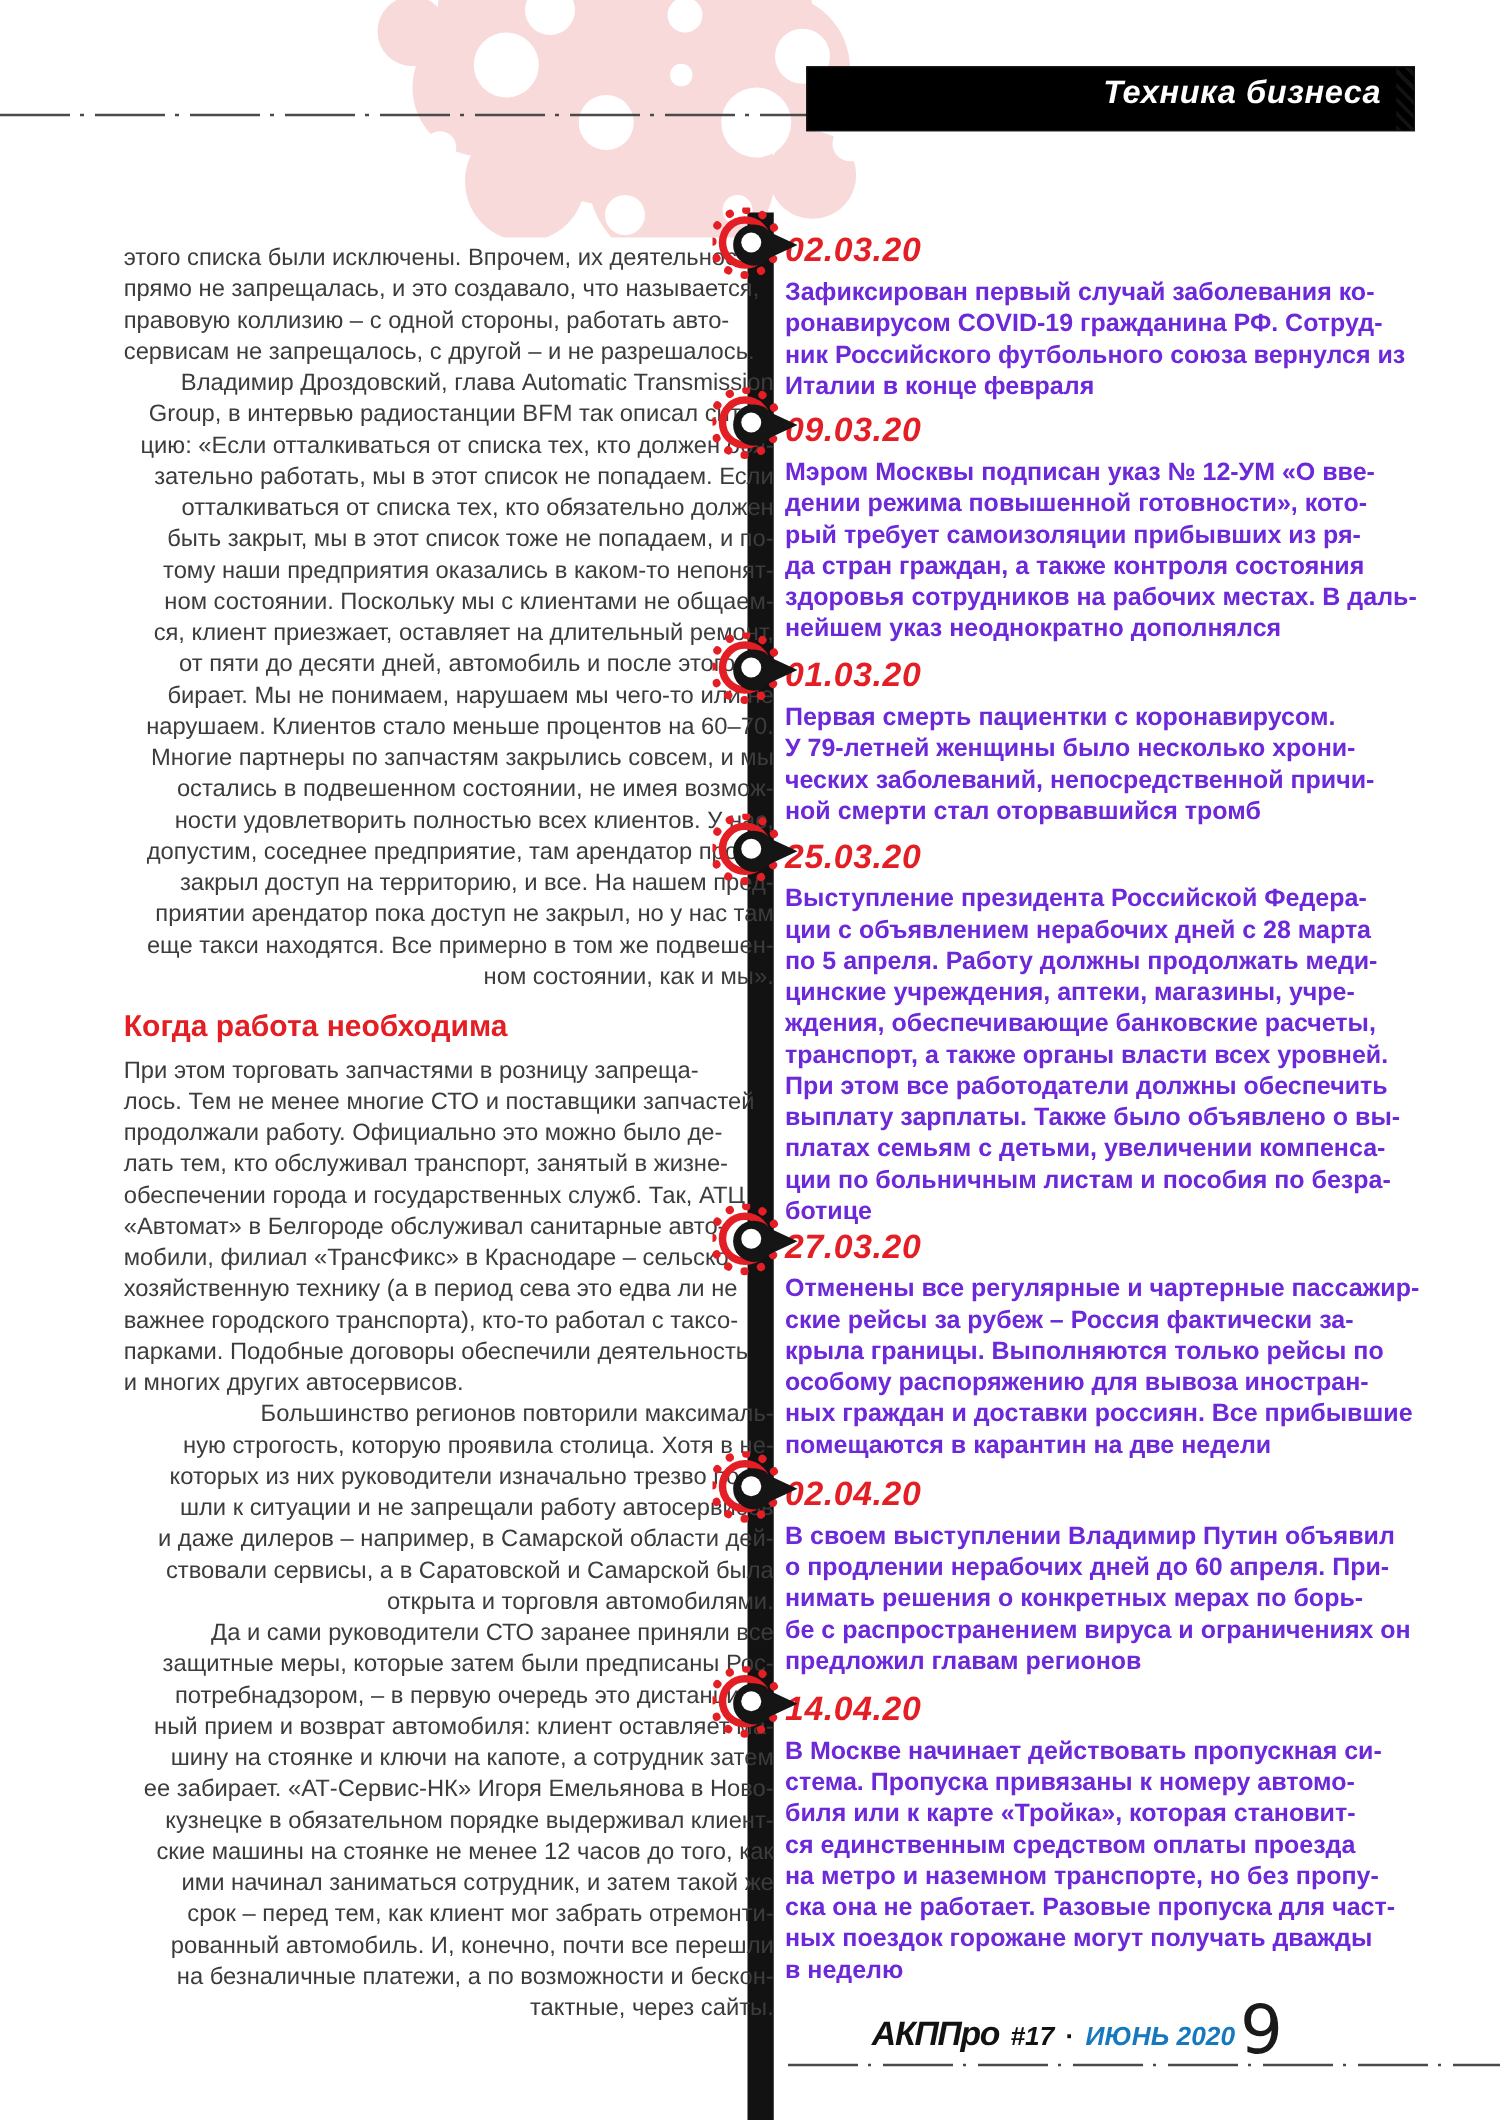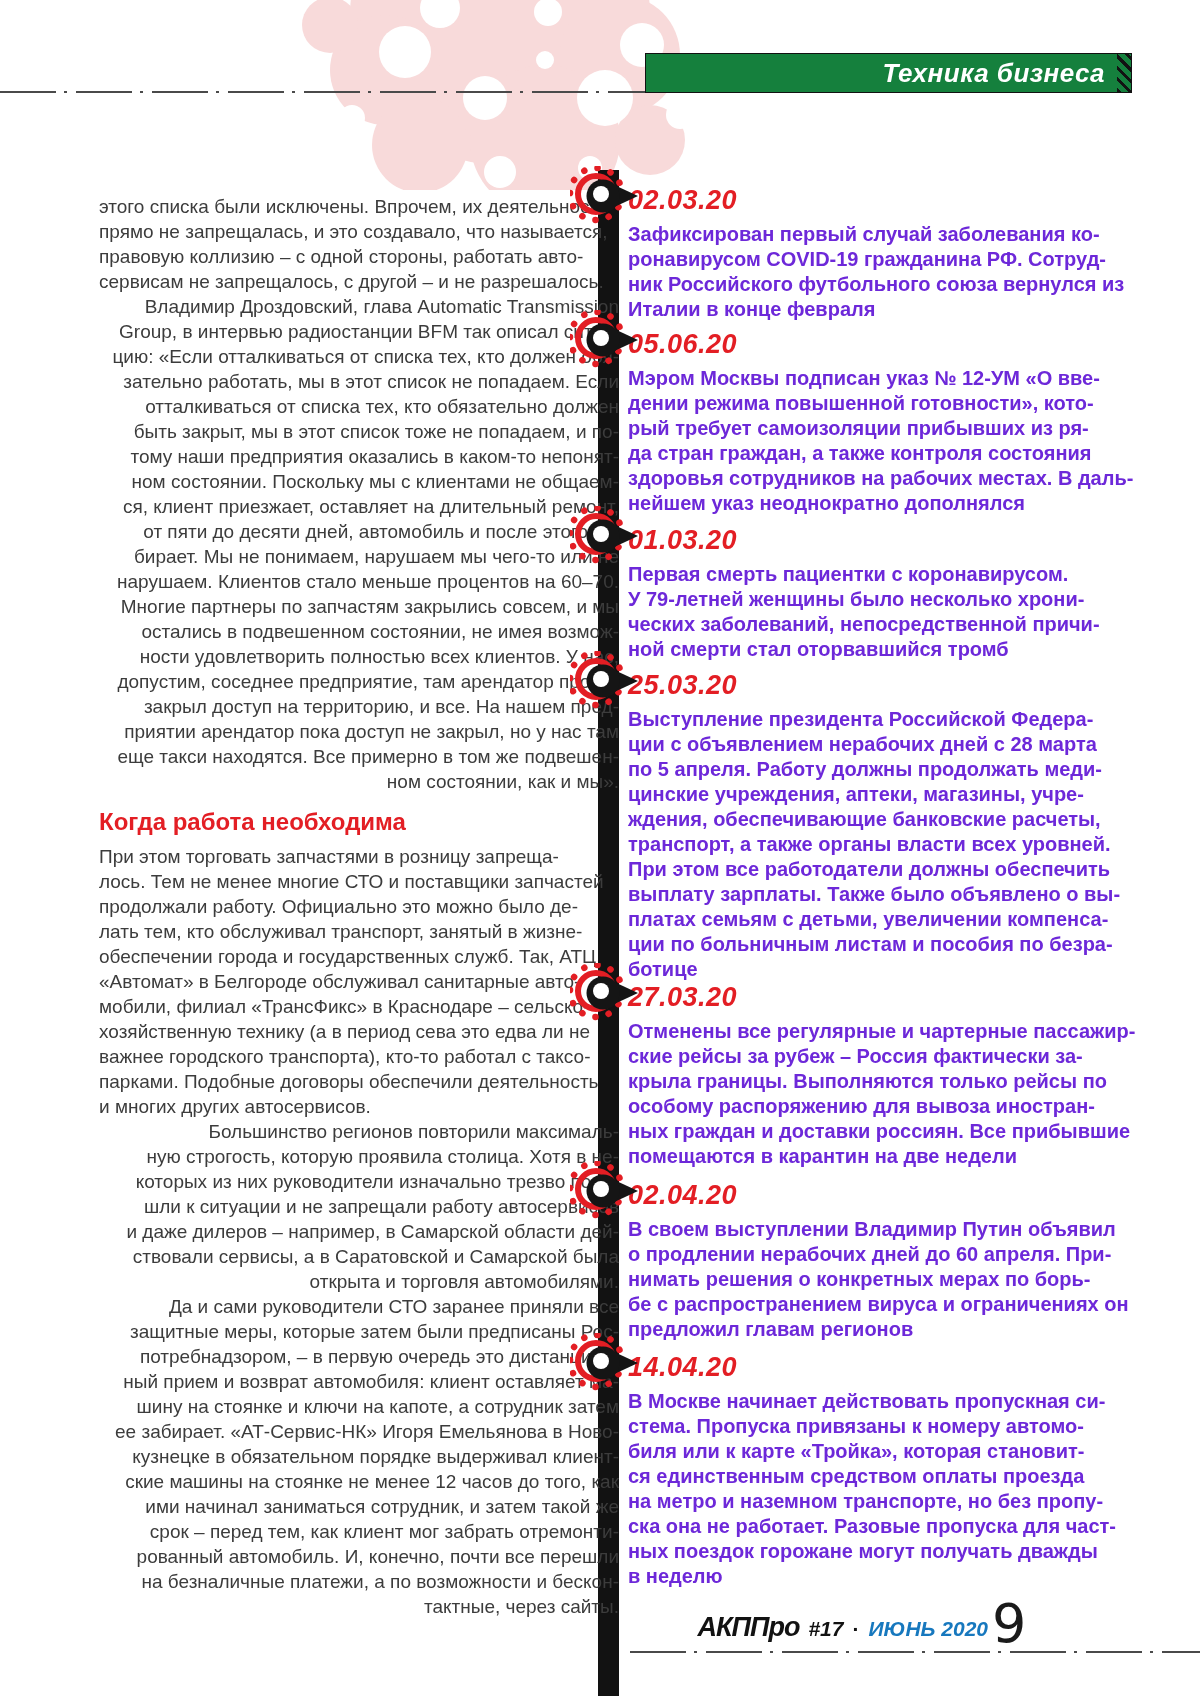--- a/index.html
+++ b/index.html
@@ -9,22 +9,22 @@
   
   .watermark{position:absolute;left:290px;top:0;z-index:0;}
 
   
   .dash-rule{position:absolute;height:2px;z-index:3;
     background:repeating-linear-gradient(90deg,#4a4a4a 0 56px,transparent 56px 64px,#4a4a4a 64px 67px,transparent 67px 76px);}
   #top-rule{left:0;top:91px;width:646px;}
   #bottom-rule{left:630px;top:1651px;width:570px;}
 
   
-  .header-bar{position:absolute;left:645px;top:53px;width:487px;height:40px;z-index:4;
-    background:#15803d;border:1px solid #121212;box-sizing:border-box;}
+  .header-bar{position:absolute;left:645px;top:53px;width:487px;height:52px;z-index:4;
+    background:#000000;border:1px solid #121212;box-sizing:border-box;}
   .header-bar .hatch{position:absolute;top:0;right:0;bottom:0;width:14px;
     background:repeating-linear-gradient(45deg,#121212 0 3px,rgba(0,0,0,0) 3px 8px);}
   .header-bar .title{position:absolute;left:0;right:26px;top:0;height:38px;line-height:38px;
     color:#fff;font-style:italic;font-weight:700;font-size:26px;text-align:right;letter-spacing:.5px;}
 
   
   .article{position:absolute;left:62px;top:194px;width:520px;z-index:2;
     color:#3c3c3c;font-size:19px;line-height:25px;margin-left:37px;}
   .article p{margin:0;white-space:pre-line;}
   .article p.indent{text-indent:36px;text-align:right;}
@@ -163,21 +163,21 @@
   </div>
 
   <div class="tl-entry" style="top:330px">
     <span class="tl-icon"><svg width="76" height="64" viewBox="0 0 76 64">
           <circle cx="26" cy="28" r="18" fill="none" stroke="#e31e24" stroke-width="6"></circle>
           <circle cx="26" cy="28" r="26" fill="none" stroke="#e31e24" stroke-width="6.5" stroke-linecap="round" stroke-dasharray="0.1 13.6"></circle>
           <polygon points="40,17 68,30 40,43" fill="#151515"></polygon>
           <circle cx="33" cy="30" r="16.5" fill="#151515"></circle>
           <circle cx="31" cy="28" r="8" fill="#fff"></circle>
         </svg></span>
-    <div class="tl-date">05.06.20</div>
+    <div class="tl-date">09.03.20</div>
     <div class="tl-text">Мэром Москвы подписан указ № 12-УМ «О вве-
 дении режима повышенной готовности», кото-
 рый требует самоизоляции прибывших из ря-
 да стран граждан, а также контроля состояния
 здоровья сотрудников на рабочих местах. В даль-
 нейшем указ неоднократно дополнялся</div>
   </div>
 
   <div class="tl-entry" style="top:526px">
     <span class="tl-icon"><svg width="76" height="64" viewBox="0 0 76 64">

